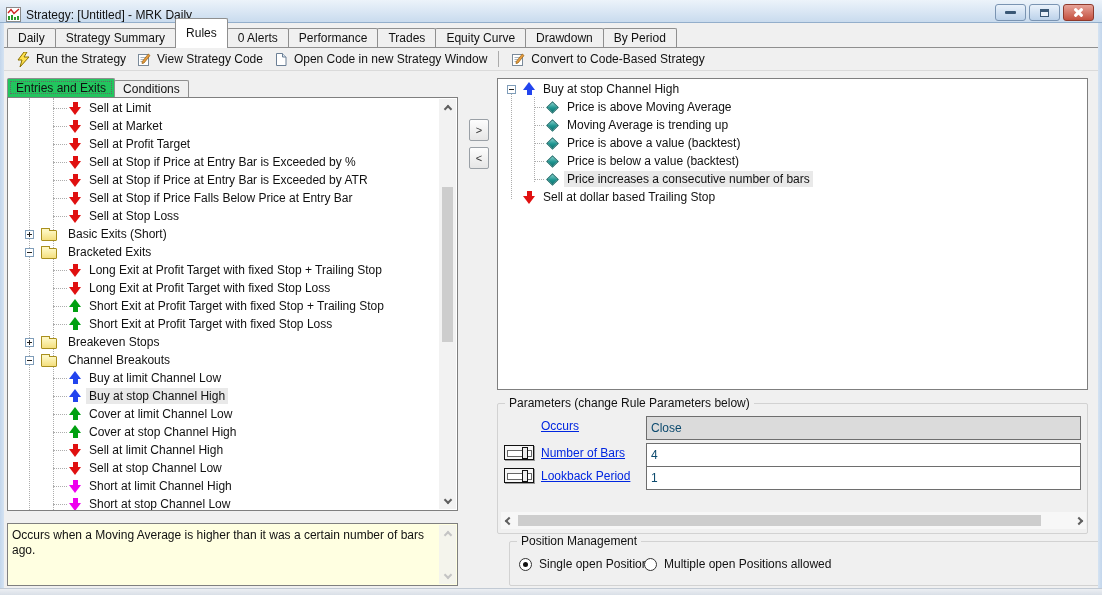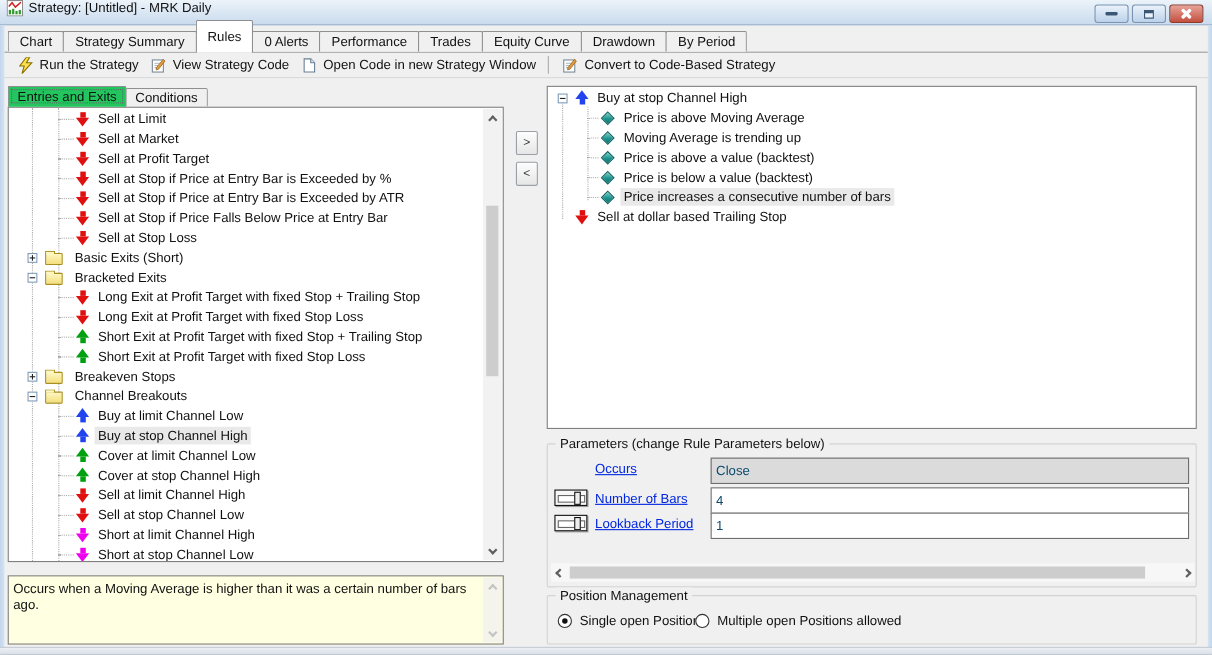--- a/index.html
+++ b/index.html
@@ -2,21 +2,21 @@
 <html><head>
 <meta charset="utf-8">
 <style>
   html,body{margin:0;padding:0;background:#9aa7b4;font-family:"Liberation Sans",sans-serif;}
   *{box-sizing:border-box;}
   .window{position:relative;width:1102px;height:595px;background:#f0f0f0;overflow:hidden;}
 
   
   .titlebar{position:absolute;left:0;top:0;width:1102px;height:23px;
     background:linear-gradient(#ecf3fa,#c9dbee);border-bottom:1px solid #93aecb;
-    display:flex;align-items:flex-start;padding-left:6px;}
+    display:flex;align-items:flex-end;padding-left:6px;}
   .app-icon{width:15px;height:15px;margin-right:5px;flex:none;}
   .title{font-size:12px;color:#111;}
   .winbtns{position:absolute;right:8px;top:4px;display:flex;gap:3px;}
   .wbtn{width:31px;height:17px;border-radius:3px;display:flex;align-items:center;justify-content:center;
     border:1px solid #7a94b2;background:linear-gradient(#eaf2fb,#bcd2ea);}
   .wbtn.close{border:1px solid #8e3a2c;background:linear-gradient(#e7a398,#c4503f);}
   .glyph-min{width:11px;height:3px;background:#3a5876;border-radius:1px;}
   .glyph-max{width:9px;height:8px;border:1px solid #3a5876;border-top:3px solid #3a5876;background:#eaf2fb;}
   .glyph-x{position:relative;width:11px;height:11px;}
   .glyph-x::before,.glyph-x::after{content:"";position:absolute;left:4px;top:0;width:3px;height:11px;background:#fff;border-radius:1px;}
@@ -100,21 +100,21 @@
 
   
   .xferbtn{position:absolute;left:469px;width:20px;height:22px;border:1px solid #9aa0a6;border-radius:2px;
     background:linear-gradient(#fdfdfd,#e6e6e6);display:flex;align-items:center;justify-content:center;
     font-size:11px;color:#333;}
 
   
   .groupbox{position:absolute;border:1px solid #d2d2d2;border-radius:2px;}
   .gb-label{position:absolute;top:-8px;left:7px;background:#f0f0f0;padding:0 4px;font-size:12px;color:#111;white-space:nowrap;}
   #params-box{left:497px;top:403px;width:591px;height:131px;}
-  #posmgmt-box{left:497px;top:541px;width:591px;height:45px;}
+  #posmgmt-box{left:509px;top:541px;width:591px;height:45px;}
 
   .prow{position:absolute;left:0;right:0;height:22px;}
   .plink{position:absolute;left:43px;top:3px;font-size:12px;color:#0026e0;text-decoration:underline;white-space:nowrap;}
   .pfield{position:absolute;left:148px;right:6px;height:24px;border:1px solid #6e6e6e;background:#fff;
     font-family:"Liberation Sans",sans-serif;font-size:12px;color:#0c4a6e;padding:0 4px;}
   .pfield.readonly{background:#dbdbdb;}
   .slider-ic{position:absolute;left:6px;top:2px;width:30px;height:15px;border:1px solid #111;background:#f6f6f6;
     box-shadow:1px 1px 0 #9a9a9a;}
   .slider-ic::before{content:"";position:absolute;left:2px;top:4px;width:23px;height:5px;border:1px solid #666;background:#fff;}
   .slider-ic::after{content:"";position:absolute;left:17px;top:1px;width:4px;height:10px;background:#eee;border:1px solid #111;}
@@ -147,21 +147,21 @@
       <span class="wbtn">
           <i class="glyph-max"></i>
         </span>
       <span class="wbtn close">
           <i class="glyph-x"></i>
         </span>
     </span>
   </div>
 
   <div class="tabstrip" id="tabstrip">
-      <div class="tab">Chart</div>
+      <div class="tab">Daily</div>
       <div class="tab">Strategy Summary</div>
       <div class="tab active">Rules</div>
       <div class="tab">0 Alerts</div>
       <div class="tab">Performance</div>
       <div class="tab">Trades</div>
       <div class="tab">Equity Curve</div>
       <div class="tab">Drawdown</div>
       <div class="tab">By Period</div>
     </div>
 

